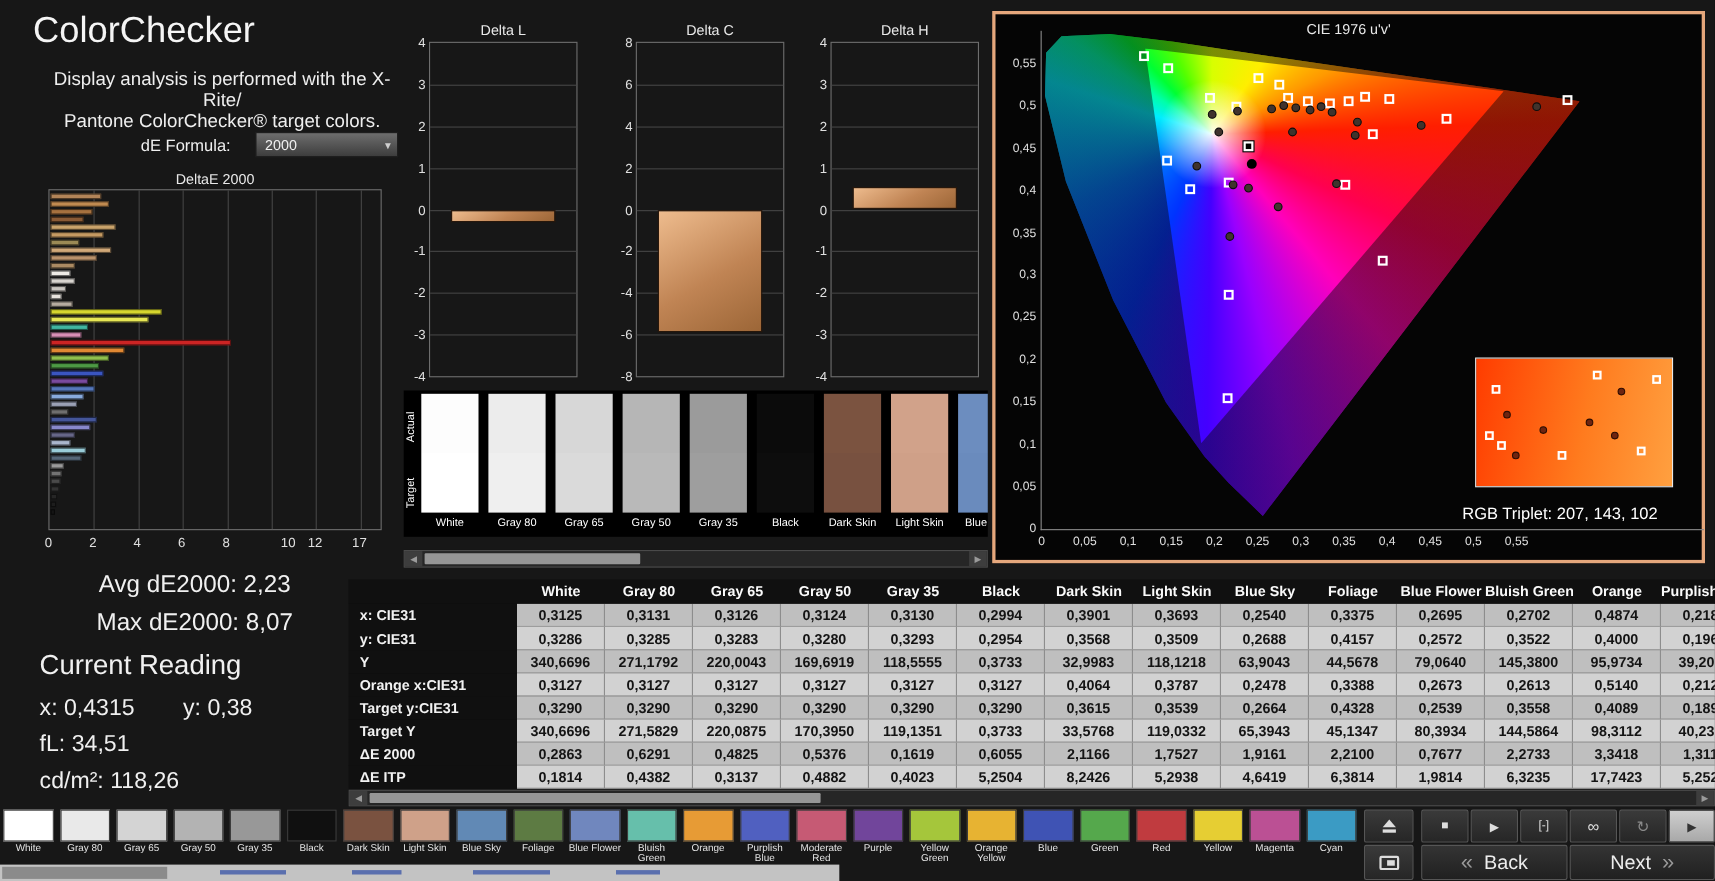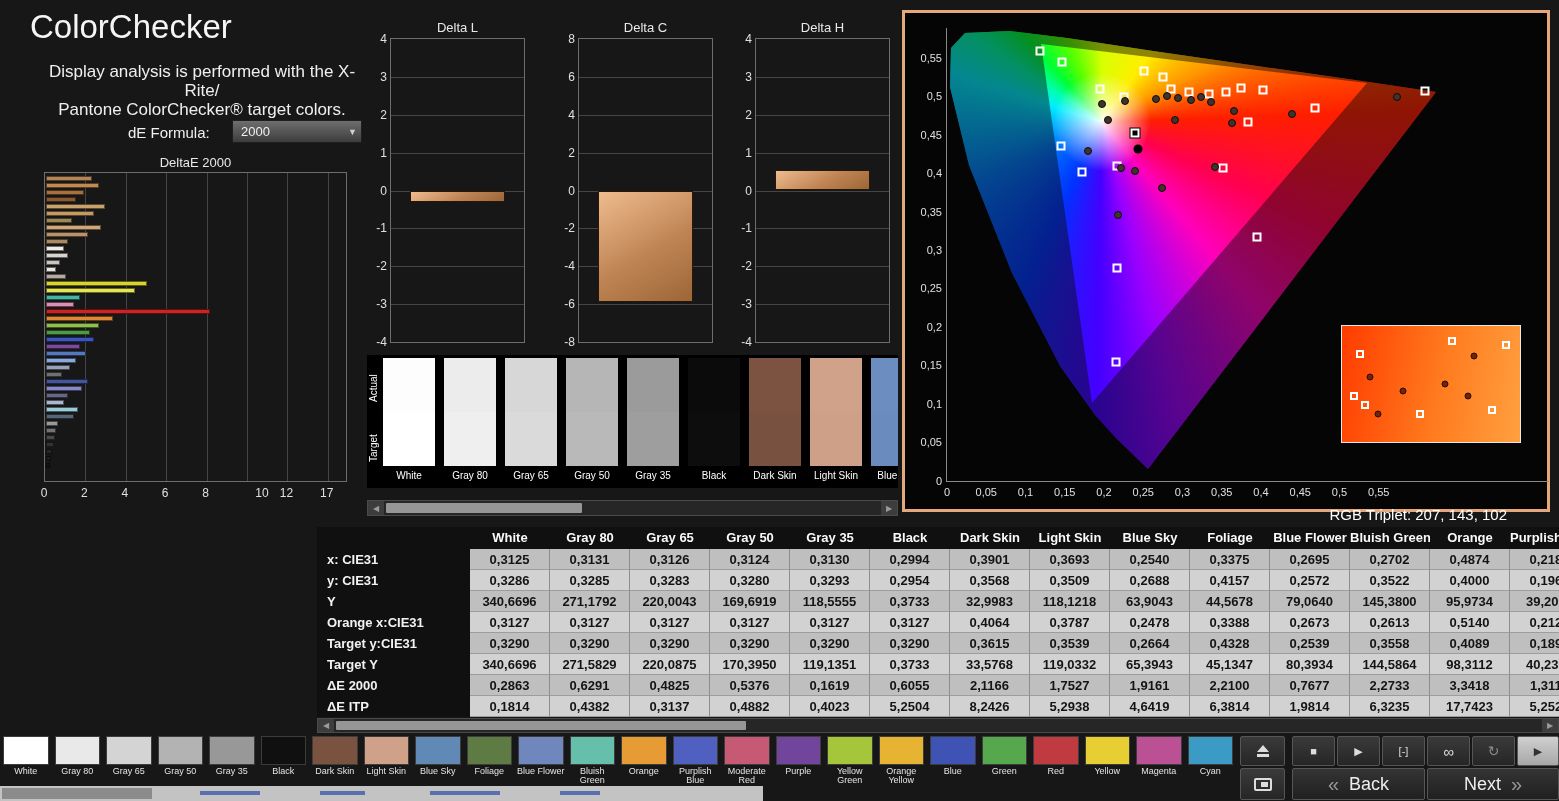--- a/index.html
+++ b/index.html
@@ -45,21 +45,21 @@
   .cie-xtick{position:absolute;top:458px;width:28px;text-align:center;font-size:11px;color:#e0e0e0;}
   .cie-ytick{position:absolute;left:-37px;width:32px;text-align:right;font-size:11px;color:#e0e0e0;}
   .tsq{position:absolute;width:9px;height:9px;border:2px solid #fff;transform:translate(-50%,-50%);}
   .tsq.sel{background:#000;box-shadow:0 0 0 1px #000;}
   .tsq.small{width:8px;height:8px;border-width:2px;}
   .mdot{position:absolute;width:8px;height:8px;border-radius:50%;background:#40332c;border:1px solid #0d0d0d;transform:translate(-50%,-50%);}
   .wdot{position:absolute;width:9px;height:9px;border-radius:50%;background:#000;transform:translate(-50%,-50%);}
   .idot{position:absolute;width:7px;height:7px;border-radius:50%;background:#6e2410;border:1px solid #2e0d02;transform:translate(-50%,-50%);}
   .cie-inset{position:absolute;left:394px;top:297px;width:180px;height:118px;border:1px solid #e8e8e8;
      background:linear-gradient(100deg,#ff3c00,#ff7b1e 55%,#ffa040);}
-  .rgb-label{position:absolute;left:300px;top:431px;width:260px;text-align:right;font-size:15px;color:#fff;margin-top:47px;}
+  .rgb-label{position:absolute;left:300px;top:431px;width:260px;text-align:right;font-size:15px;color:#fff;}
 
   
   .patch-strip{position:absolute;left:367px;top:355px;width:531px;height:133px;background:#000;overflow:hidden;}
   .rotlab{position:absolute;left:1px;width:14px;writing-mode:vertical-rl;transform:rotate(180deg);
           font-size:10px;color:#fff;text-align:center;}
   .patch-row{position:absolute;left:16px;top:3px;display:flex;}
   .patch{width:52px;margin-right:9px;flex:0 0 auto;}
   .patch-color{height:108px;}
   .patch-label{height:17px;color:#fff;font-size:10px;text-align:center;padding-top:4px;white-space:nowrap;}
 
@@ -246,20 +246,21 @@
       <div class="vtick" style="top: 182.375px;">-1</div>
       <div class="hgrid" style="top: 227.25px;"></div>
       <div class="vtick" style="top: 220.25px;">-2</div>
       <div class="hgrid" style="top: 265.125px;"></div>
       <div class="vtick" style="top: 258.125px;">-3</div>
       <div class="vtick" style="top: 296px;">-4</div>
       <div class="vbar" style="top: 130.669px; height: 20.8313px;"></div>
     </div>
 
   <div class="cie-panel">
+    <div class="cie-title">CIE 1976 u'v'</div>
     <div class="cie-plot">
       <div class="locus">
         <div class="locus-bright"></div>
       </div>
       <div class="cie-inset">
           <div class="tsq small" style="left: 17.8px; top: 27.84px;"></div>
           <div class="tsq small" style="left: 110.36px; top: 15.08px;"></div>
           <div class="tsq small" style="left: 149.52px; top: 83.52px;"></div>
           <div class="tsq small" style="left: 12.46px; top: 69.6px;"></div>
           <div class="tsq small" style="left: 78.32px; top: 88.16px;"></div>
@@ -385,20 +386,31 @@
           <div class="patch-label">Blue Sky</div>
         </div>
       </div>
   </div>
   <div class="sbar" style="left:367px;top:500px;width:531px;height:16px;">
     <div class="sbtn" style="left:0;">◀</div>
     <div class="sthumb" style="left:18px;width:196px;"></div>
     <div class="sbtn" style="right:0;">▶</div>
   </div>
 
+  <div class="stats">
+    <div class="c22">Avg dE2000: 2,23</div>
+    <div class="c22">Max dE2000: 8,07</div>
+    <div class="cr">Current Reading</div>
+    <div class="l21 xy">
+      <span>x: 0,4315</span>
+      <span>y: 0,38</span>
+    </div>
+    <div class="l21">fL: 34,51</div>
+    <div class="l21">cd/m²: 118,26</div>
+  </div>
 
   <div class="table">
       <div class="trow head">
         <div class="tcell lcol"></div>
         <div class="tcell hcell">White</div>
         <div class="tcell hcell">Gray 80</div>
         <div class="tcell hcell">Gray 65</div>
         <div class="tcell hcell">Gray 50</div>
         <div class="tcell hcell">Gray 35</div>
         <div class="tcell hcell">Black</div>

